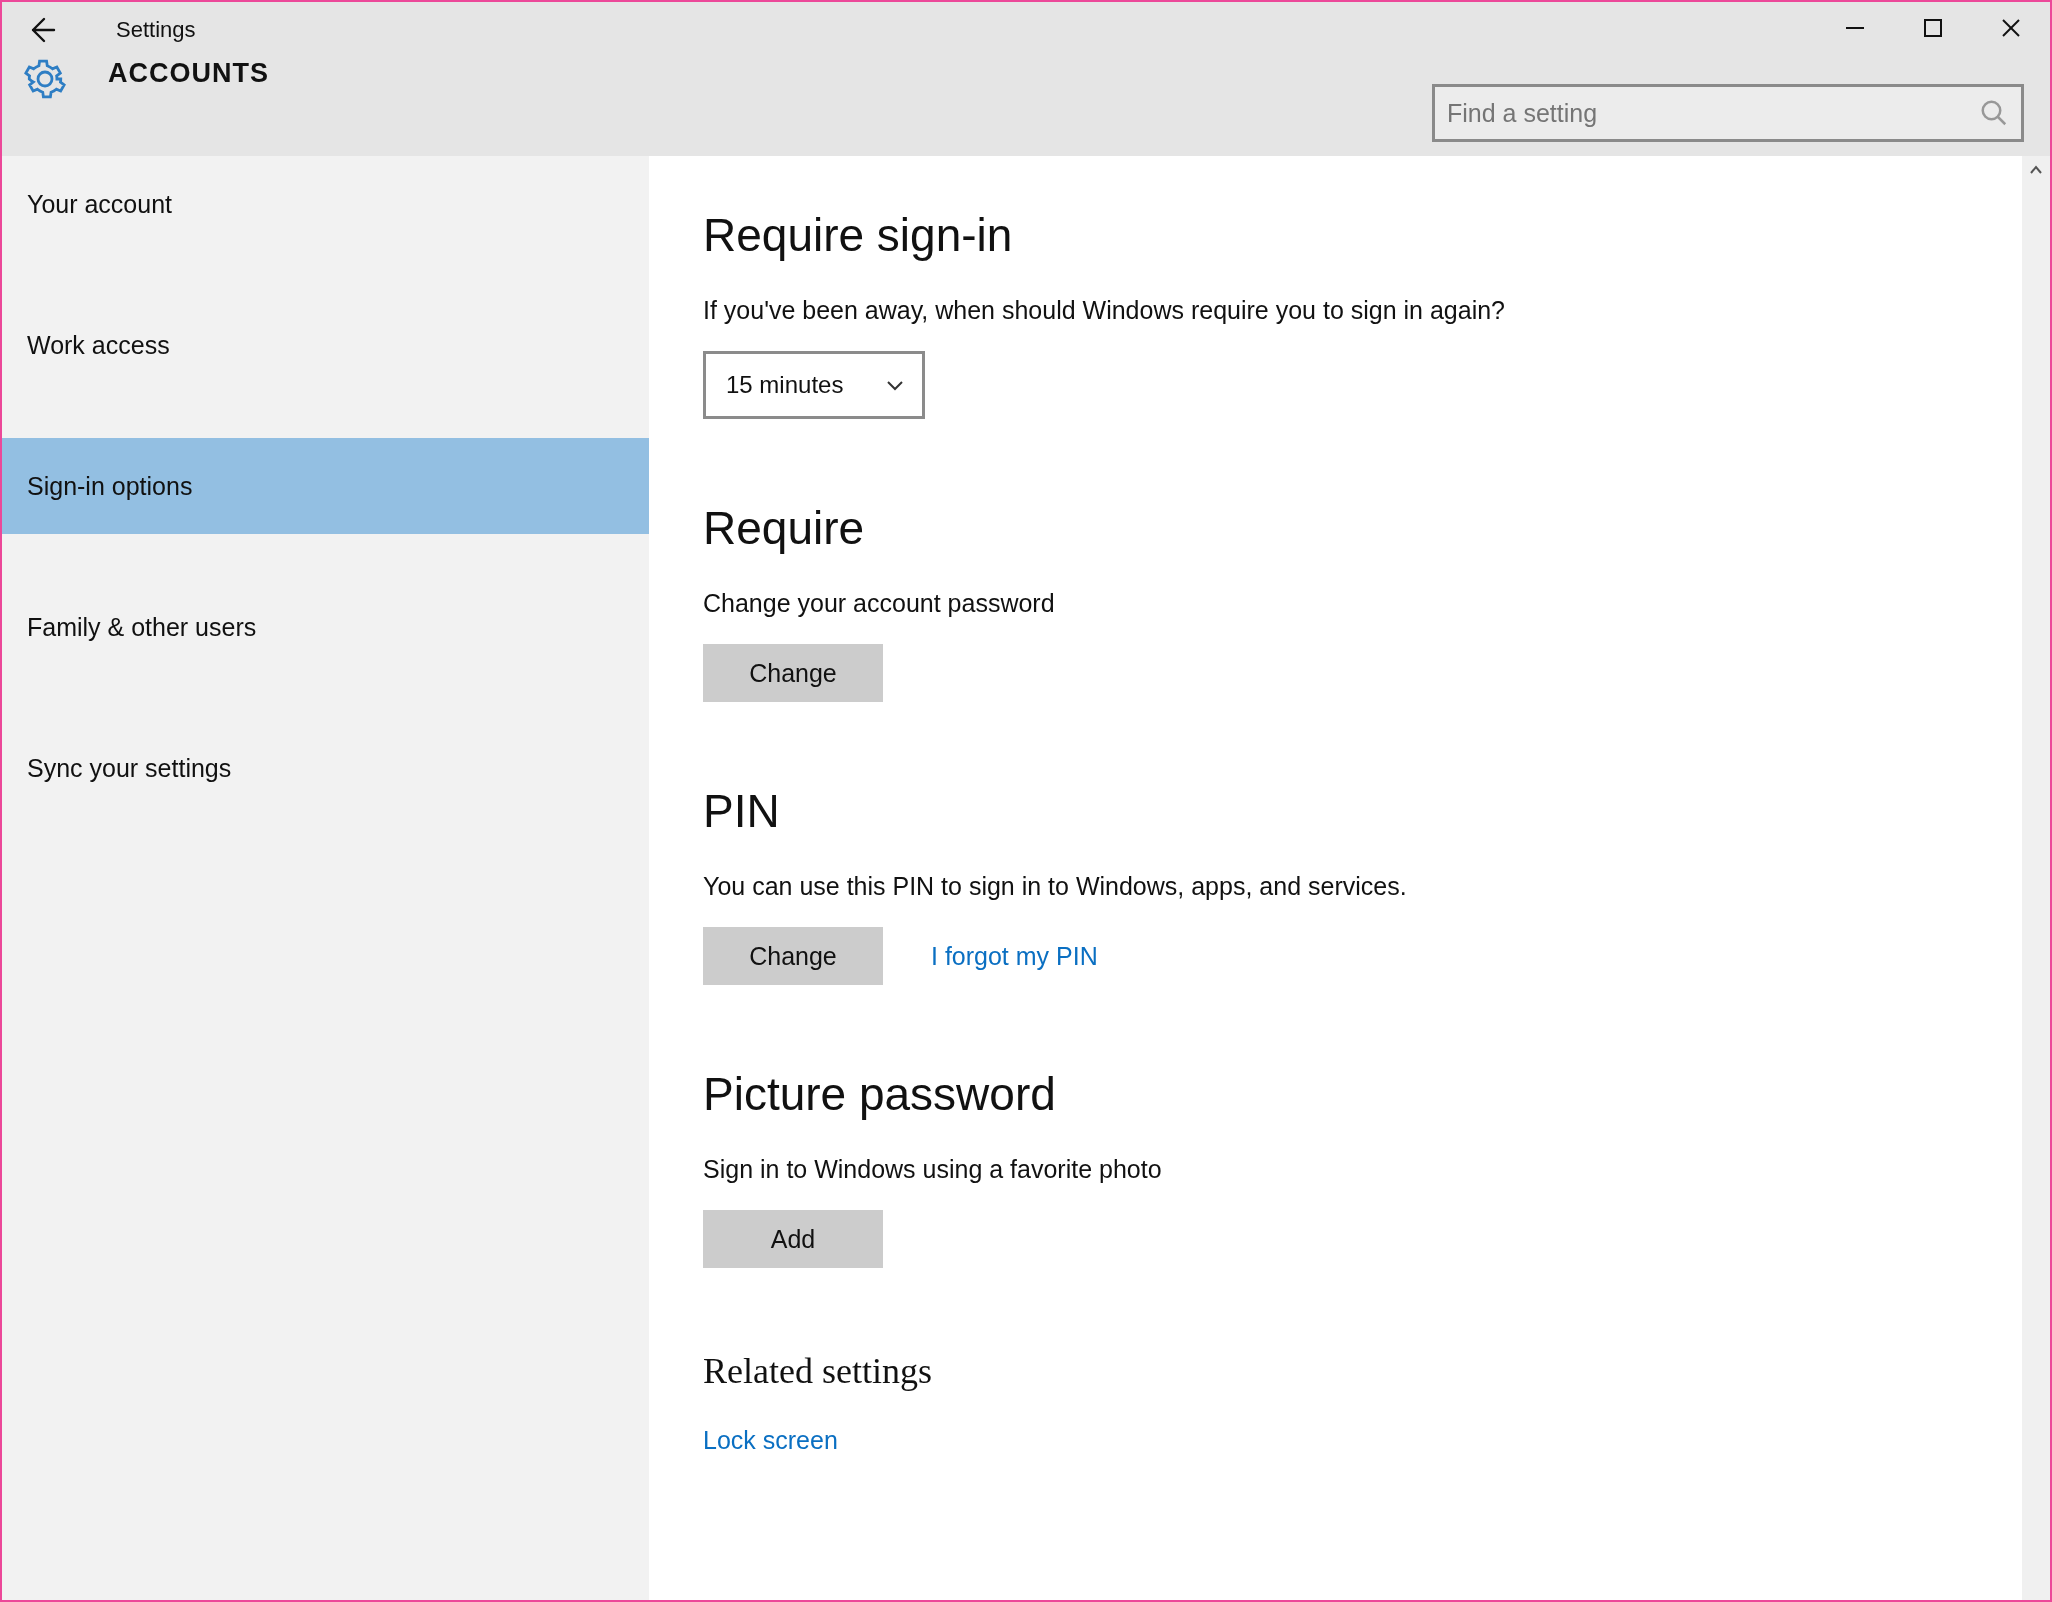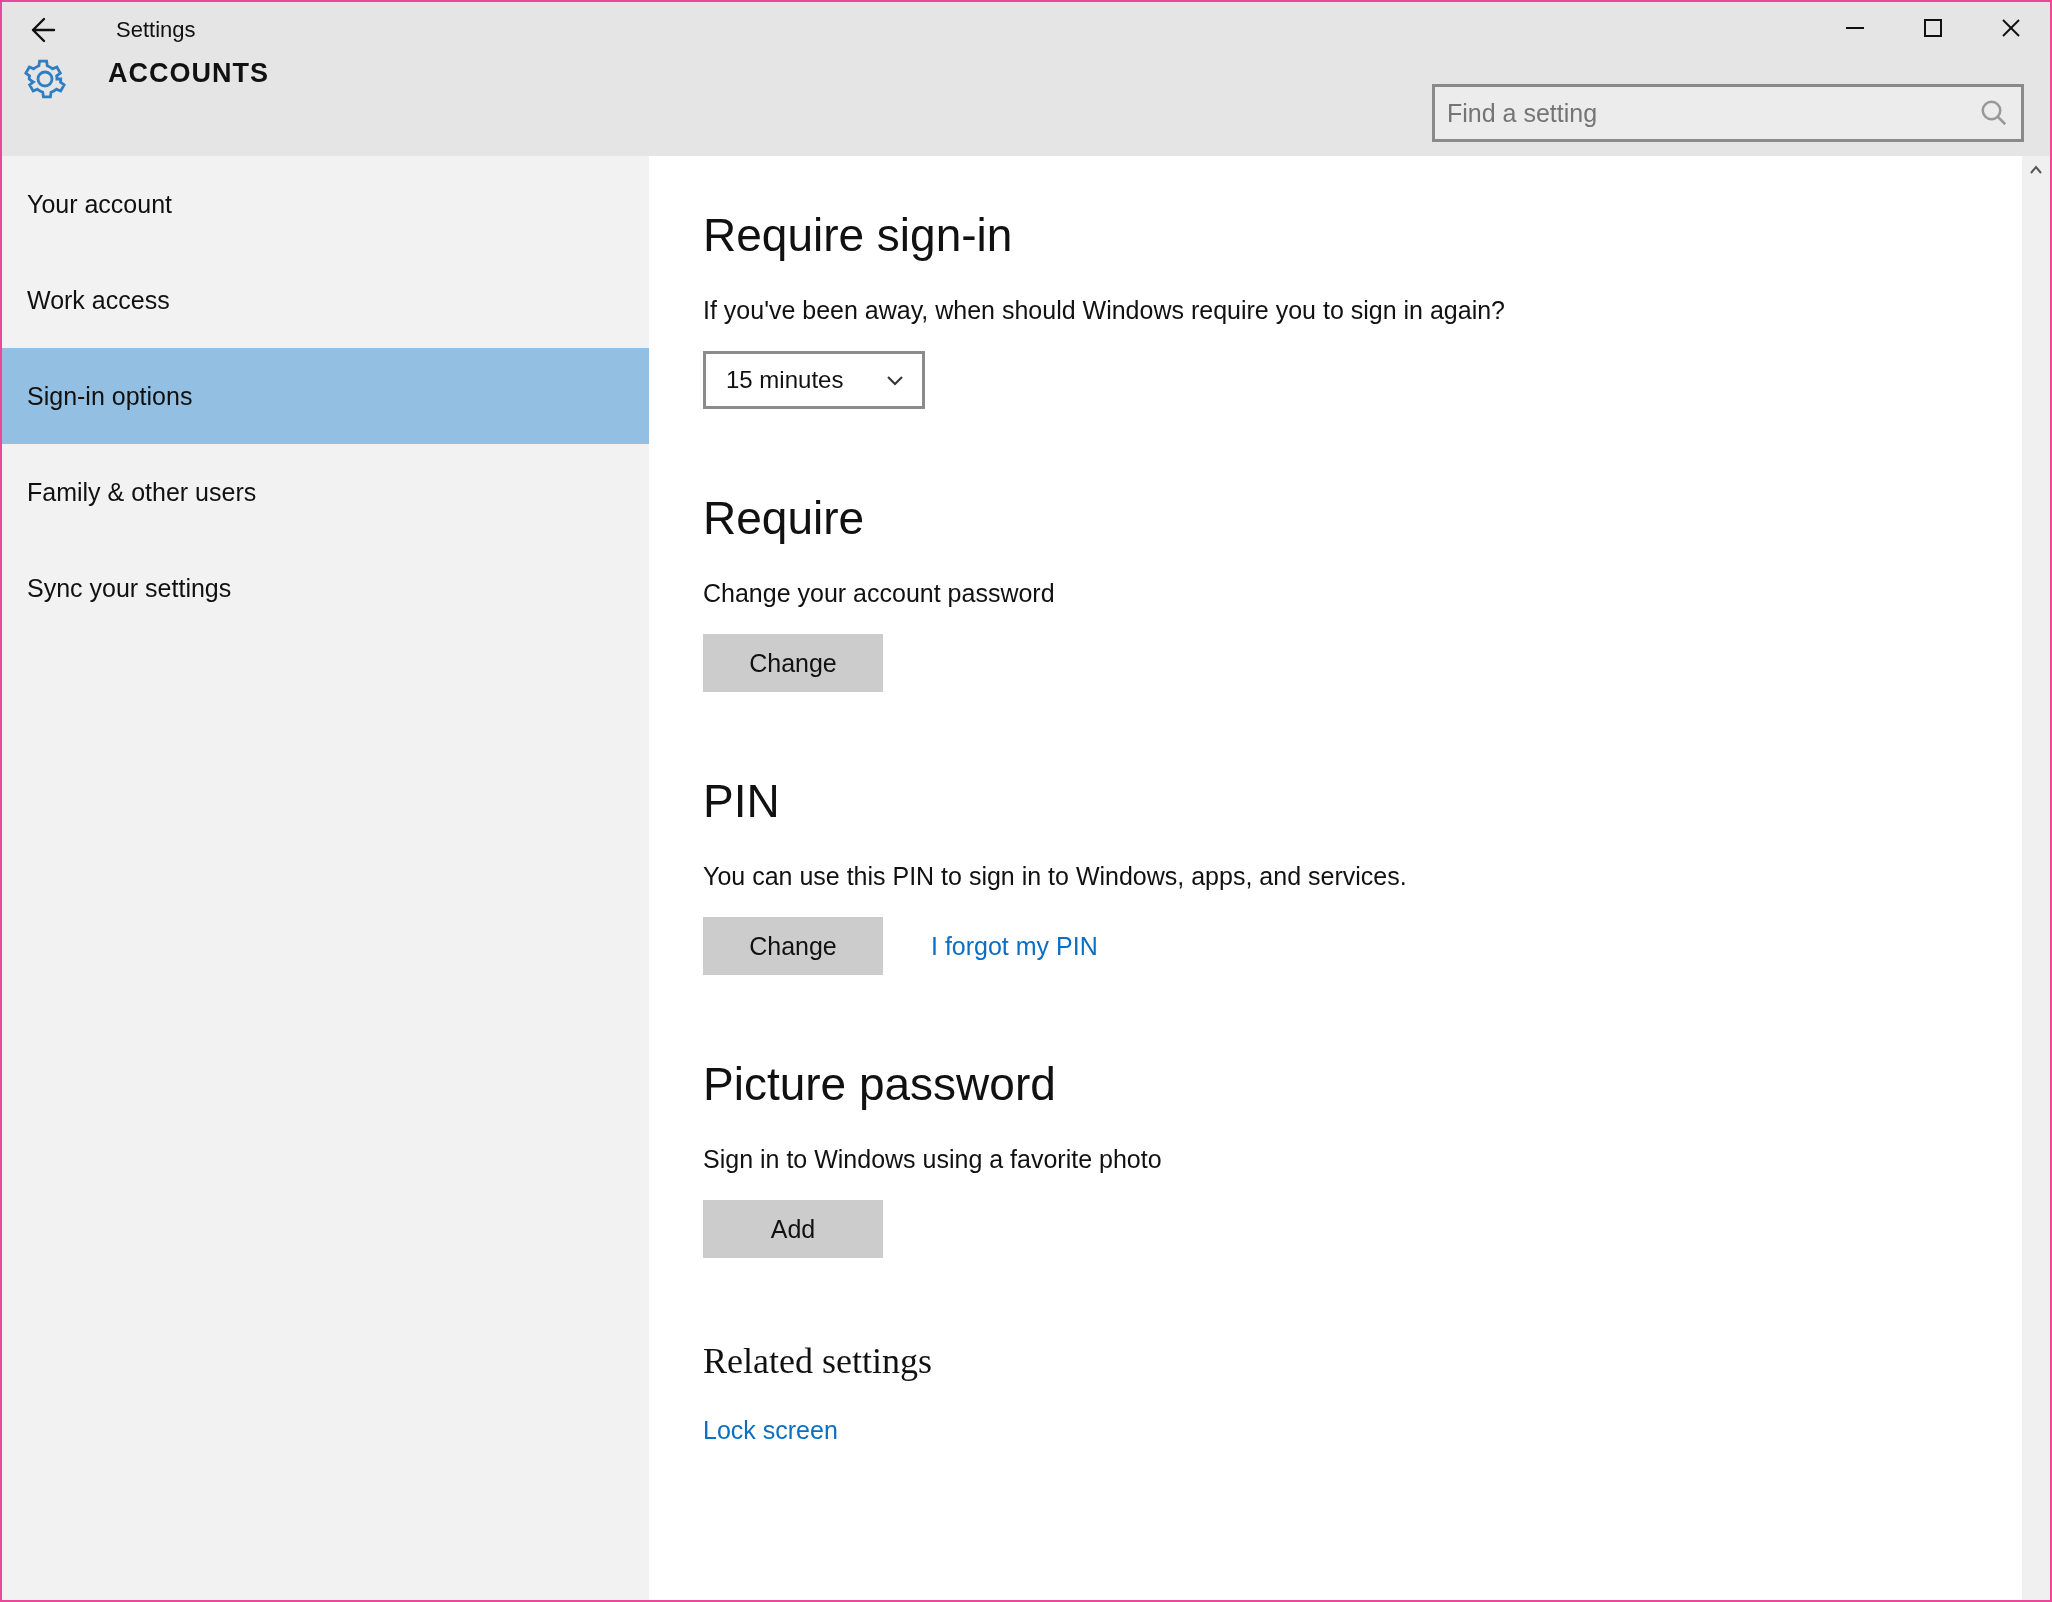--- a/index.html
+++ b/index.html
@@ -32,33 +32,33 @@
   .search{
     position:absolute;right:26px;top:26px;width:592px;height:58px;
     border:3px solid #8a8a8a;background:#ececec;display:flex;align-items:center;
     padding:0 12px;
   }
   .search input{
     flex:1;border:none;background:transparent;font-size:25px;color:#555;outline:none;
   }
   .search-icon{width:30px;height:30px;opacity:.55;}
   .body{flex:1;display:flex;background:#fff;position:relative;overflow:hidden;}
-  .sidebar{width:647px;background:#f2f2f2;display:flex;flex-direction:column;padding-top:0;}
+  .sidebar{width:647px;background:#f2f2f2;display:flex;flex-direction:column;padding-top:0;gap:45px;}
   .side-item{
     height:96px;display:flex;align-items:center;padding-left:25px;
     font-size:25px;color:#111;cursor:pointer;
   }
   .side-item.selected{background:#93bfe2;}
   .content{flex:1;background:#fff;overflow-y:auto;padding:52px 6px 0 54px;}
   .section{margin-bottom:82px;}
   .section h2{font-size:46px;font-weight:400;color:#111;margin-bottom:34px;letter-spacing:0px;}
   .section h2.small{font-size:36px;font-family:Liberation Serif, serif;}
   .desc{font-size:25px;color:#111;margin-bottom:26px;}
   .dropdown{
-    height:58px;border:3px solid #8b8b8b;background:#fff;display:inline-flex;
+    height:68px;border:3px solid #8b8b8b;background:#fff;display:inline-flex;
     align-items:center;padding:0 16px 0 20px;cursor:pointer;min-width:222px;
   }
   .dropdown span{font-size:24px;color:#111;flex:1;}
   .dropdown .chev{margin-left:20px;}
   .btn{
     height:58px;min-width:180px;padding:0 30px;background:#ccc;border:none;
     font-size:25px;color:#111;cursor:pointer;display:inline-flex;align-items:center;justify-content:center;
   }
   .link{color:#0a6fc2;font-size:25px;cursor:pointer;text-decoration:none;}
   .pin-row{display:flex;align-items:center;gap:48px;}

